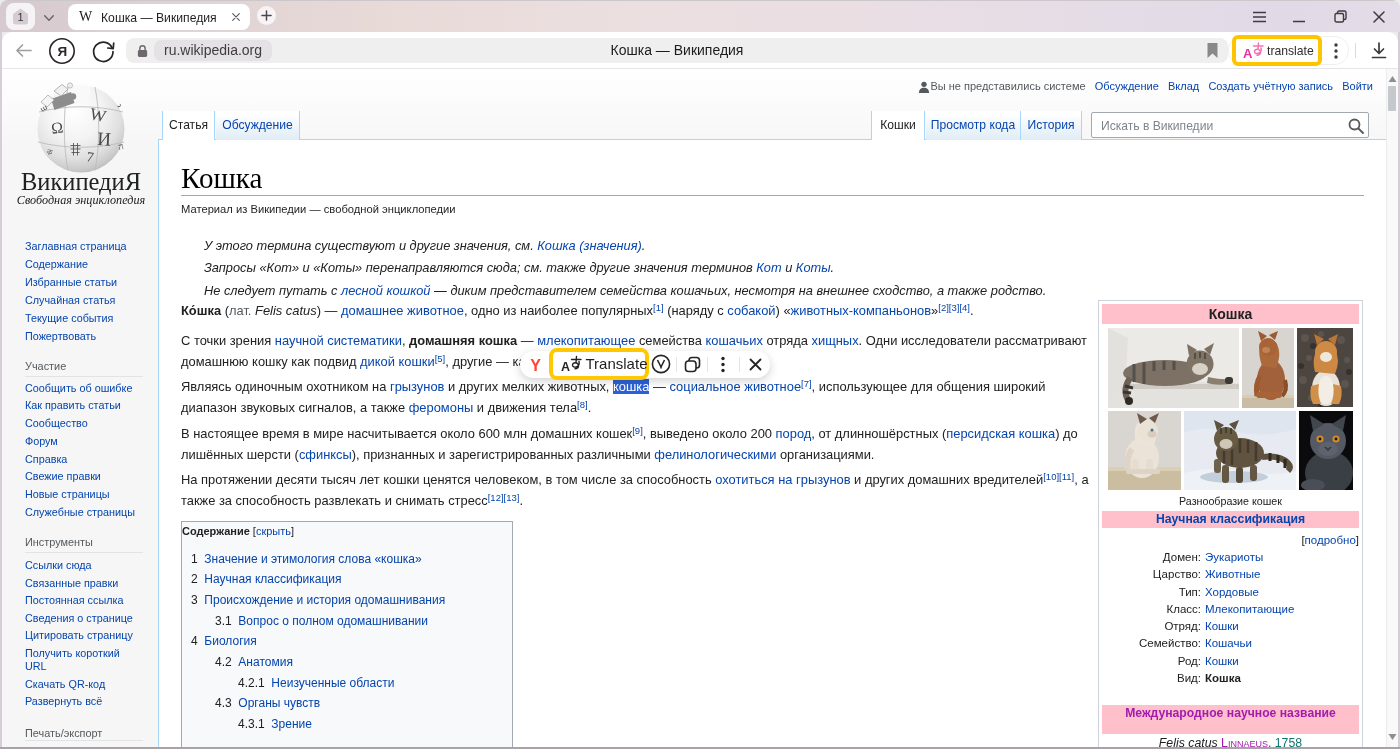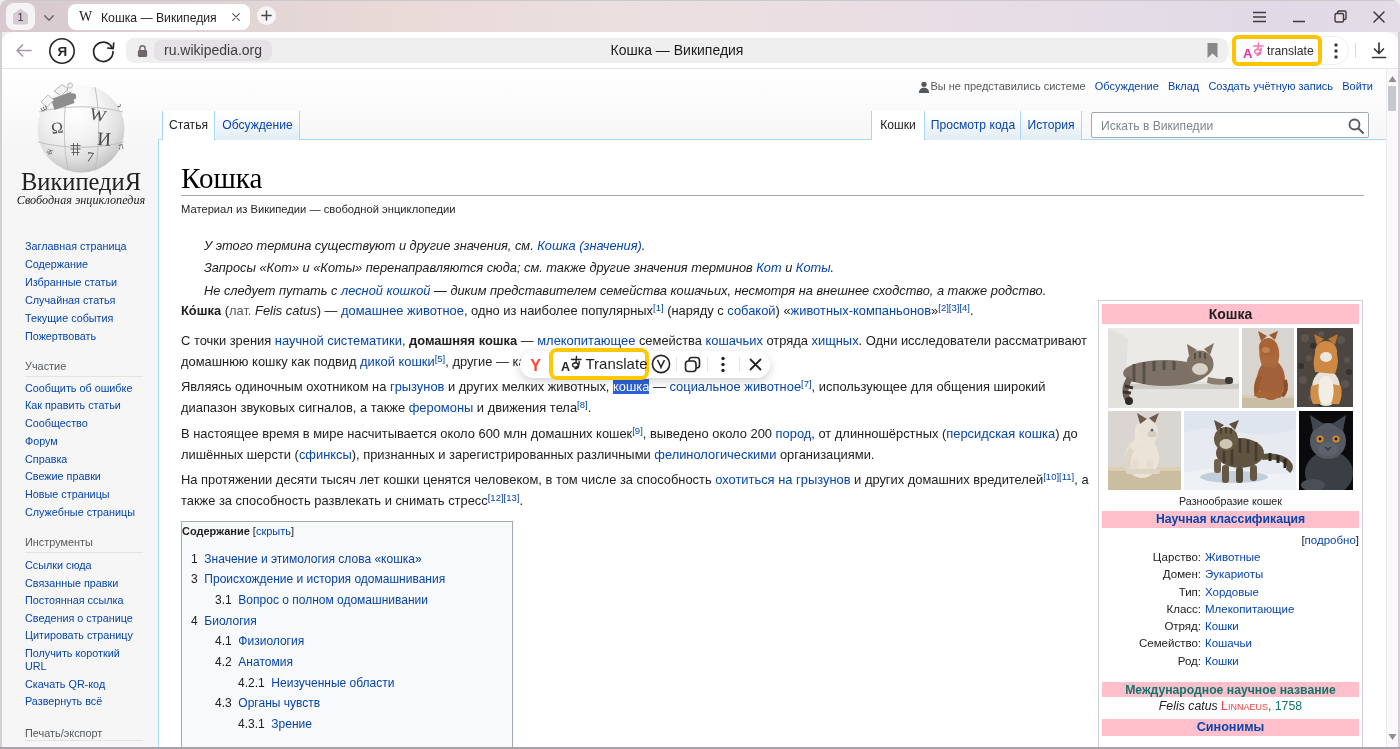--- a/index.html
+++ b/index.html
@@ -201,24 +201,24 @@
 <div class="p" style="top:230.5px"><b>Ко́шка</b> (<span style="color:#54595d">лат.</span> <i>Felis catus</i>) — <a>домашнее животное</a>, одно из наиболее популярных<sup>[1]</sup> (наряду с <a>собакой</a>) «<a>животных-компаньонов</a>»<sup>[2][3][4]</sup>.</div>
 <div class="p" style="top:260.5px">С точки зрения <a>научной систематики</a>, <b>домашняя кошка</b> — <a>млекопитающее</a> семейства <a>кошачьих</a> отряда <a>хищных</a>. Одни исследователи рассматривают<br>домашнюю кошку как подвид <a>дикой кошки</a><sup>[5]</sup>, другие — как отдельный вид<sup>[6]</sup>.</div>
 <div class="p" style="top:306.5px">Являясь одиночным охотником на <a>грызунов</a> и других мелких животных, <span style="background:#2b61d7;color:#fff">кошка</span> — <a>социальное животное</a><sup>[7]</sup>, использующее для общения широкий<br>диапазон звуковых сигналов, а также <a>феромоны</a> и движения тела<sup>[8]</sup>.</div>
 <div class="p" style="top:353.5px">В настоящее время в мире насчитывается около 600 млн домашних кошек<sup>[9]</sup>, выведено около 200 <a>пород</a>, от длинношёрстных (<a>персидская кошка</a>) до<br>лишённых шерсти (<a>сфинксы</a>), признанных и зарегистрированных различными <a>фелинологическими</a> организациями.</div>
 <div class="p" style="top:399.5px">На протяжении десяти тысяч лет кошки ценятся человеком, в том числе за способность <a>охотиться на грызунов</a> и других домашних вредителей<sup>[10][11]</sup>, а<br>также за способность развлекать и снимать стресс<sup>[12][13]</sup>.</div>
 
 <div class="abs" style="left:181px;top:452px;width:332px;height:230px;background:#f8f9fa;border:1px solid #a2a9b1">
  <div class="abs" style="left:0;top:3px;width:330px;text-align:left;font-size:11px;color:#202122"><b>Содержание</b> <span style="color:#202122">[</span><a>скрыть</a><span style="color:#202122">]</span></div>
  <div class="abs" style="left:9px;top:26.5px;font-size:12px;line-height:20.7px;white-space:nowrap">
   <div><span class="w">1&nbsp; </span><a>Значение и этимология слова «кошка»</a></div>
+  <div><span class="w">2&nbsp; </span><a>Научная классификация</a></div>
   <div><span class="w">3&nbsp; </span><a>Происхождение и история одомашнивания</a></div>
   <div style="margin-left:24px"><span class="w">3.1&nbsp; </span><a>Вопрос о полном одомашнивании</a></div>
   <div><span class="w">4&nbsp; </span><a>Биология</a></div>
-  <div style="margin-left:24px"><span class="w">4.1&nbsp; </span><a>Физиология</a></div>
   <div style="margin-left:24px"><span class="w">4.2&nbsp; </span><a>Анатомия</a></div>
   <div style="margin-left:47px"><span class="w">4.2.1&nbsp; </span><a>Неизученные области</a></div>
   <div style="margin-left:24px"><span class="w">4.3&nbsp; </span><a>Органы чувств</a></div>
   <div style="margin-left:47px"><span class="w">4.3.1&nbsp; </span><a>Зрение</a></div>
  </div>
 </div>
 
 <div class="abs" style="left:1098px;top:231px;width:265px;height:470px;background:#fff;border:1px solid #ccd2d9;padding:3px">
  <div class="pinkbar" style="height:20px;line-height:20px;font-size:14px;color:#202122">Кошка</div>
  <div style="width:245px;margin:4px auto 0">
@@ -345,30 +345,31 @@
               <circle cx="37" cy="28" r="1.4" fill="#16171a"></circle>
               <path d="M26 36 L29 39 L32 36" fill="none" stroke="#33373d" stroke-width="1.5"></path>
               <ellipse cx="14" cy="74" rx="12" ry="6" fill="#4a4e56"></ellipse>
             </svg>
   </div>
  </div>
  <div style="text-align:center;font-size:10.7px;color:#202122;margin-top:5px">Разнообразие кошек</div>
  <div class="pinkbar" style="height:17px;line-height:17px;font-size:12.2px;margin-top:4px"><a>Научная классификация</a></div>
  <div style="text-align:right;font-size:11.5px;margin-top:6px;color:#202122">[<a>подробно</a>]</div>
  <div style="margin-top:3px">
+  <div class="taxrow"><span class="taxl">Домен:</span><a>Эукариоты</a></div>
   <div class="taxrow"><span class="taxl">Царство:</span><a>Животные</a></div>
-  <div class="taxrow"><span class="taxl">Домен:</span><a>Эукариоты</a></div>
   <div class="taxrow"><span class="taxl">Тип:</span><a>Хордовые</a></div>
   <div class="taxrow"><span class="taxl">Класс:</span><a>Млекопитающие</a></div>
   <div class="taxrow"><span class="taxl">Отряд:</span><a>Кошки</a></div>
   <div class="taxrow"><span class="taxl">Семейство:</span><a>Кошачьи</a></div>
   <div class="taxrow"><span class="taxl">Род:</span><a>Кошки</a></div>
- </div>
- <div class="pinkbar" style="height:15px;line-height:17.3px;font-size:12.2px;color:#0f766e;margin-top:12px">Международное научное название</div>
- <div style="text-align:center;font-size:12.3px;margin-top:2px;color:#202122"><i>Felis catus</i> <span style="font-variant:small-caps;color:#ef4444">Linnaeus</span><span style="color:#0f766e">, 1758</span></div>
+  <div class="taxrow"><span class="taxl">Вид:</span><b class="w">Кошка</b></div>
+ </div>
+ <div class="pinkbar" style="height:29px;line-height:17.3px;font-size:12.2px;color:#a21caf;margin-top:18px">Международное научное название</div>
+ <div style="text-align:center;font-size:12.3px;margin-top:2px;color:#202122"><i>Felis catus</i> <span style="font-variant:small-caps;color:#a21caf">Linnaeus</span><span style="color:#0f766e">, 1758</span></div>
  <div class="pinkbar" style="height:17.3px;line-height:17.3px;font-size:12.6px;margin-top:6px"><a>Синонимы</a></div>
 </div>
 
 <div class="abs" style="left:520px;top:282px;width:250px;height:27px;background:#fff;border-radius:13.5px;box-shadow:0 3px 10px rgba(0,0,0,.18);z-index:6"></div>
 <svg class="abs" style="left:527px;top:285.5px;z-index:7" width="17" height="20" viewBox="0 0 17 20">
         <defs>
           <linearGradient id="yg" x1="0" y1="0" x2="1" y2="1">
             <stop offset="0%" stop-color="#ff1c1c"></stop>
             <stop offset="100%" stop-color="#f648cb"></stop>
           </linearGradient>

